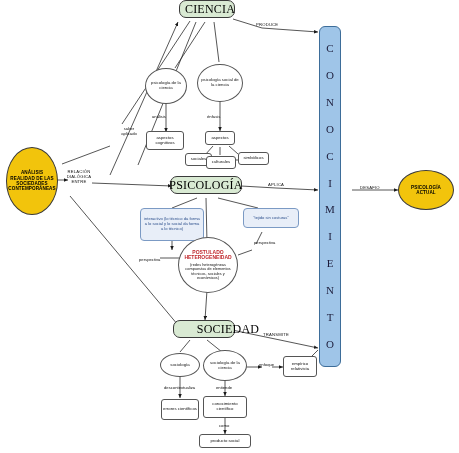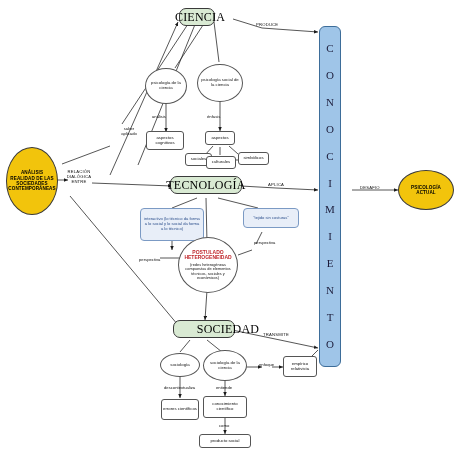--- a/index.html
+++ b/index.html
@@ -196,26 +196,26 @@
       <path d="M225,381 L225,396" marker-end="url(#arrow)"></path>
 
       <path d="M225,418 L225,434" marker-end="url(#arrow)"></path>
 
       <path d="M310,358 L318,350"></path>
 
       <path d="M352,190 L362,190 L398,190" marker-end="url(#arrow)"></path>
     </g>
   </svg>
 
-  <div class="node main-box" style="left:179px; top:8px; width:36px; height:18px;padding-left:6px;">
+  <div class="node main-box" style="left:179px; top:0; width:56px; height:18px;padding-left:6px;">
     <span>CIENCIA</span>
   </div>
 
   <div class="node main-box" style="left:170px; top:176px; width:72px; height:18px;">
-    <span>TECNOLOGÍA</span>
+    <span>PSICOLOGÍA</span>
   </div>
 
   <div class="node main-box" style="left:173px; top:320px; width:62px; height:18px;padding-left:48px;">
     <span>SOCIEDAD</span>
   </div>
 
   <div class="node vbar" style="left:319px; top:26px; width:22px; height:341px;">
     <span>C</span>
     <span>O</span>
     <span>N</span>

